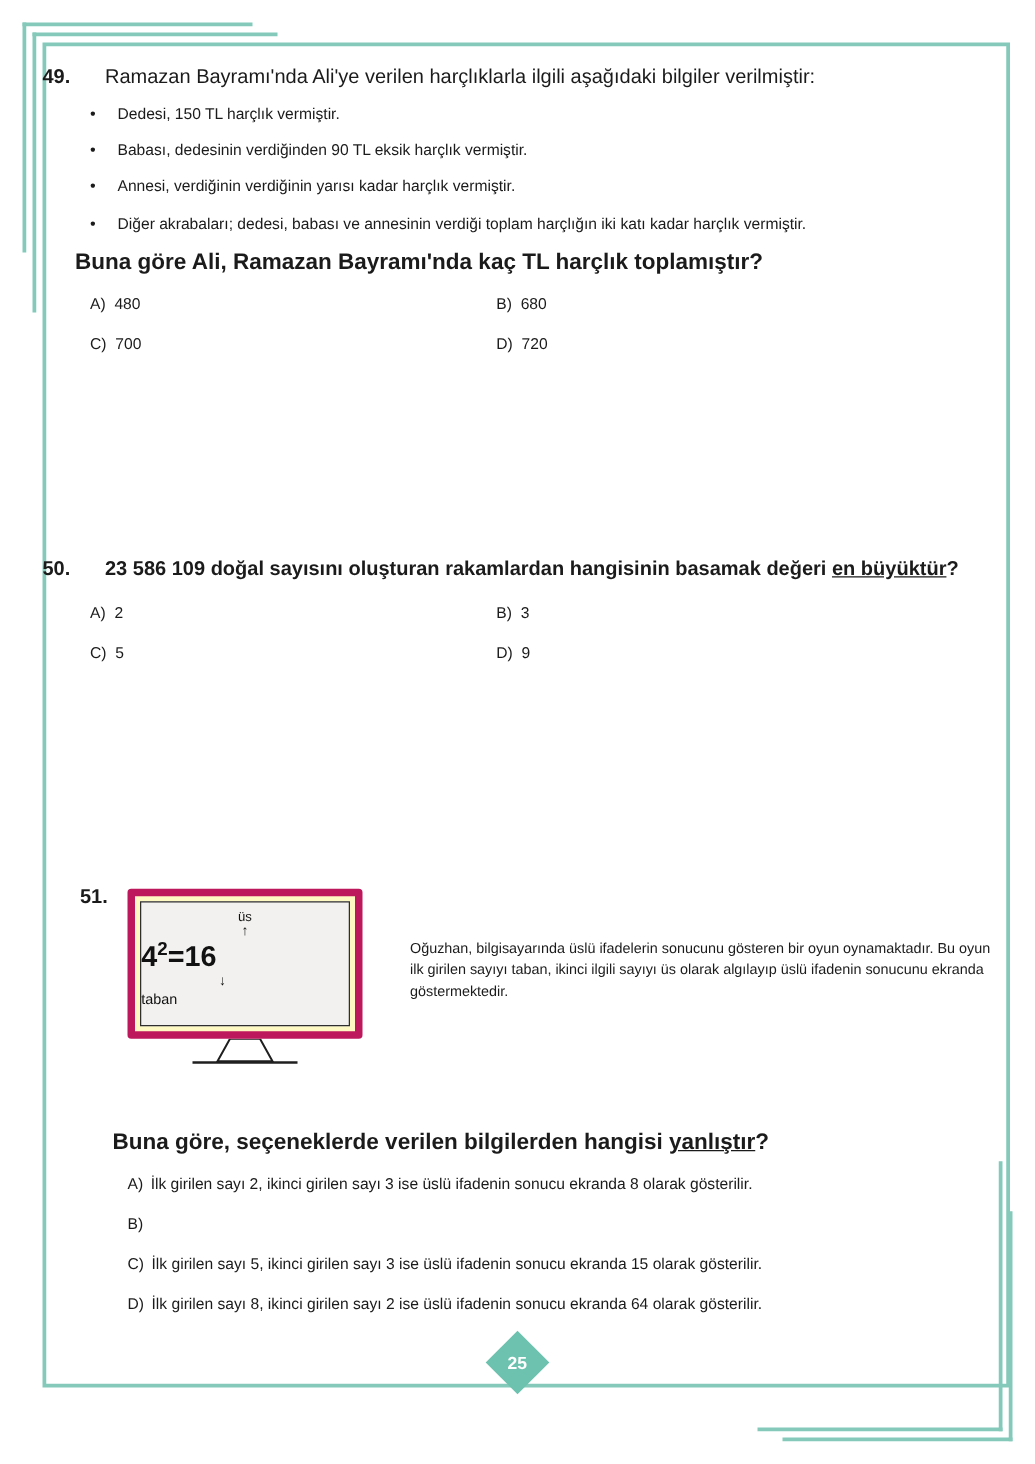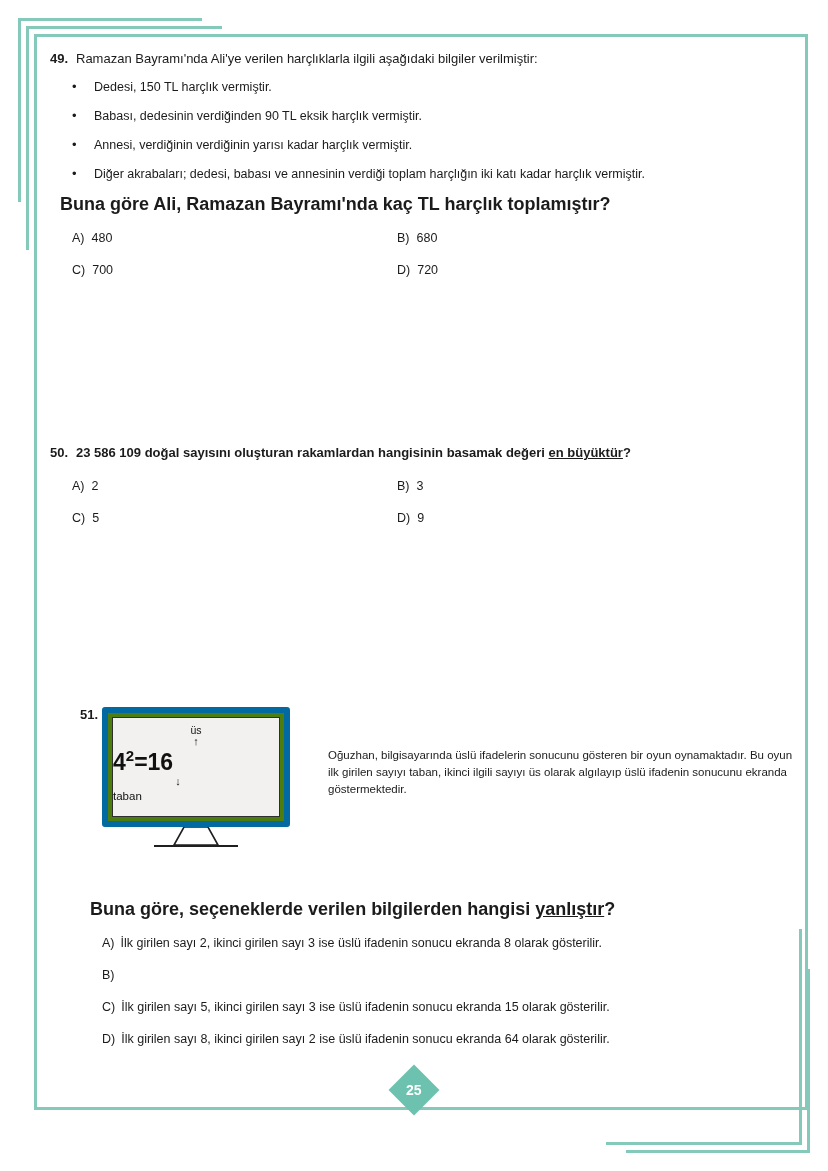--- a/index.html
+++ b/index.html
@@ -60,33 +60,32 @@
 
   .question {
     position: absolute;
     left: 0;
     width: 774px;
   }
 
   .q-head {
     display: flex;
     align-items: flex-start;
-    font-size: 13px;
+    font-size: 16px;
     line-height: 1.45;
-    padding-left: 12px;
   }
   .q-num {
     font-weight: bold;
     width: 30px;
     flex: none;
     text-align: right;
     padding-right: 8px;
     box-sizing: border-box;
   }
-  .q-text { flex: 1; }
+  .q-text { flex: 1; margin-left: 20px; }
   .q-text.bold { font-weight: bold; }
 
   .bullets {
     margin: 9px 0 0 0;
     padding: 0;
     list-style: none;
   }
   .bullets li {
     display: flex;
     font-size: 12.5px;
@@ -149,22 +148,22 @@
     align-items: flex-start;
   }
   .monitor-wrap {
     width: 200px;
     flex: none;
     padding-left: 38px;
   }
   .monitor {
     width: 188px;
     height: 120px;
-    border: 6px solid #0369a1;
-    background: #4d7c0f;
+    border: 6px solid #be185d;
+    background: #fef9c3;
     border-radius: 3px;
     box-sizing: border-box;
     padding: 4px;
     position: relative;
   }
   .screen {
     width: 100%;
     height: 100%;
     background: #f2f1ef;
     border: 1px solid #2f2f2f;

